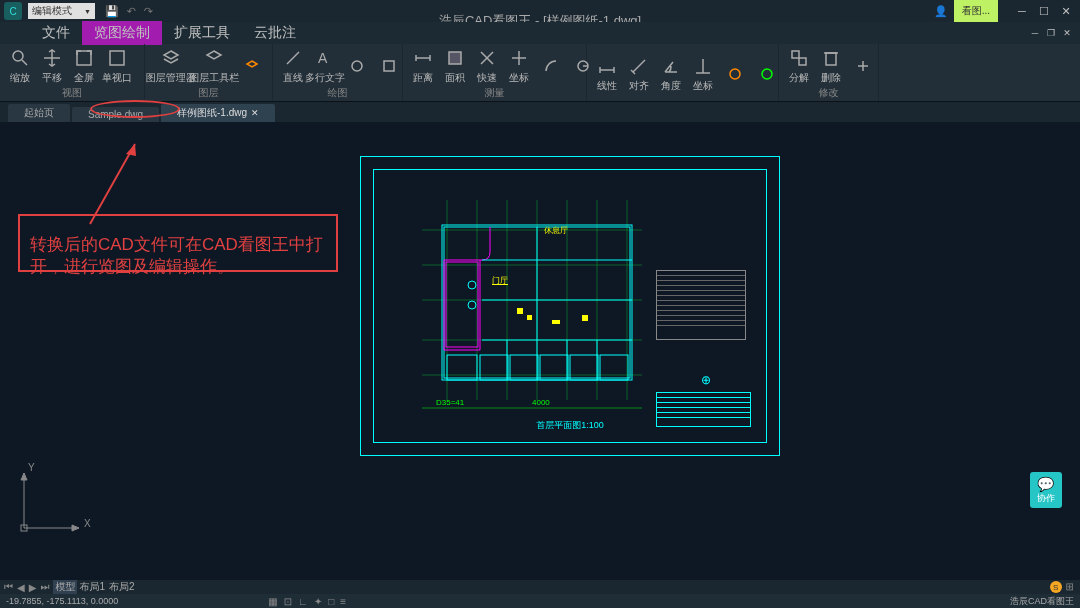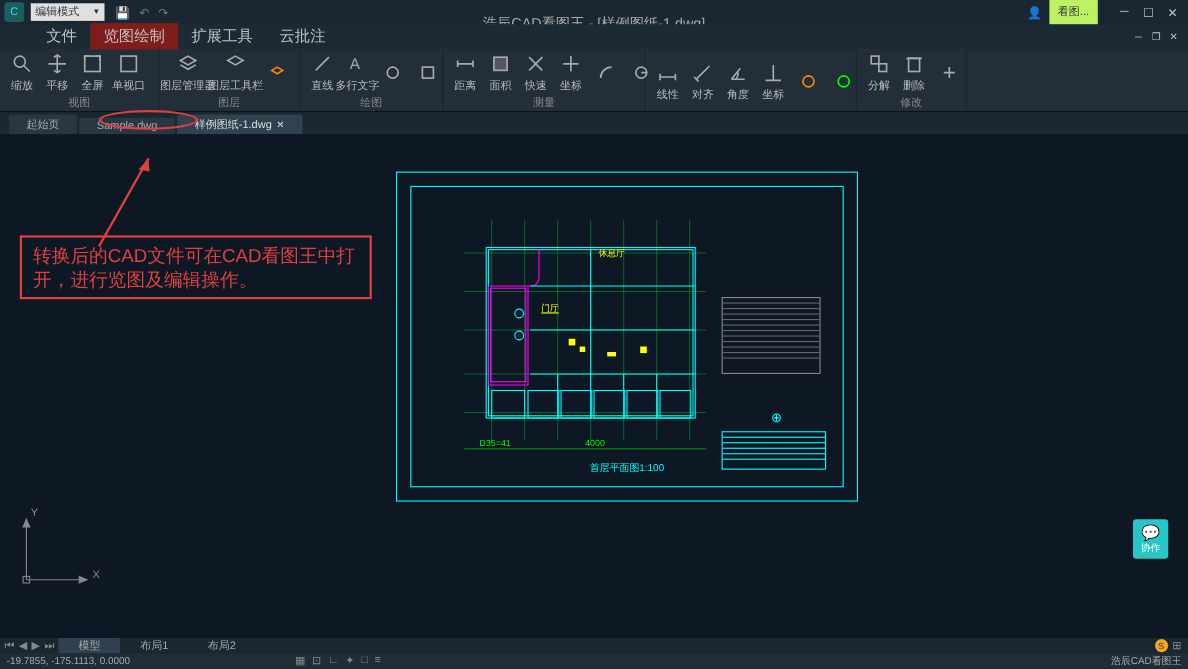--- a/index.html
+++ b/index.html
@@ -29,21 +29,21 @@
 .win-btns span { width: 20px; height: 16px; display: flex; align-items: center; justify-content: center; font-size: 11px; }
 
 .menubar {
   height: 22px; background: #1c2a33;
   display: flex; align-items: center;
   padding-left: 30px;
   gap: 0;
   position: relative;
 }
 .menubar .tab { padding: 3px 12px; font-size: 14px; cursor: pointer; }
-.menubar .tab.active { background: #7f1d1d; }
+.menubar .tab.active { background: #a21caf; }
 .menubar .right-controls { margin-left: auto; display: flex; gap: 2px; padding-right: 6px; }
 .menubar .right-controls span { width: 14px; font-size: 9px; text-align: center; }
 
 .ribbon {
   height: 58px; background: #222f38;
   display: flex; border-bottom: 1px solid #0a1218;
 }
 .ribbon-group { border-right: 1px solid #1a2730; position: relative; display: flex; flex-direction: column; }
 .ribbon-tools { flex: 1; display: flex; align-items: center; padding: 2px 6px 0 6px; gap: 4px; }
 .tool { display: flex; flex-direction: column; align-items: center; gap: 2px; cursor: pointer; min-width: 28px; }
@@ -102,21 +102,21 @@
 .schedule-row { height: 5px; border-bottom: 1px solid #666; }
 .title-block { position: absolute; right: 15px; bottom: 15px; width: 95px; height: 35px; border: 1px solid #0ff; }
 .title-block div { height: 5px; border-bottom: 1px solid #0ff; }
 .north { position: absolute; right: 55px; bottom: 55px; color: #0ff; font-size: 12px; }
 
 .callout {
   position: absolute;
   left: 18px; top: 92px;
   width: 320px; height: 58px;
   border: 2px solid #e04040;
-  padding: 6px 10px;
+  padding: 18px 10px;
   color: #e04040;
   font-size: 17px;
   line-height: 22px;
   background: rgba(0,0,0,0);
 }
 .arrow-svg { position: absolute; left: 80px; top: 12px; pointer-events: none; }
 
 .ucs { position: absolute; left: 14px; bottom: 40px; color: #888; font-size: 10px; }
 .ucs svg { stroke: #888; fill: #888; }
 
@@ -130,21 +130,21 @@
 }
 
 .bottom-tabs {
   position: absolute; left: 0; right: 0; bottom: 14px;
   height: 14px; background: #1a2730;
   display: flex; align-items: center;
   font-size: 10px;
   padding-left: 4px;
 }
 .bottom-tabs .nav { color: #888; margin-right: 4px; }
-.bottom-tabs .btab { padding: 0 18px; color: #aaa; cursor: pointer; }
+.bottom-tabs .btab { padding: 0 2px; color: #aaa; cursor: pointer; }
 .bottom-tabs .btab.active { background: #304050; }
 .bottom-tabs .right-icons { margin-left: auto; display: flex; gap: 4px; padding-right: 6px; }
 .bottom-tabs .circle-s { width: 12px; height: 12px; border-radius: 50%; background: #f5a623; color: #333; font-size: 8px; display: flex; align-items: center; justify-content: center; }
 
 .statusbar {
   position: absolute; left: 0; right: 0; bottom: 0;
   height: 14px; background: #1f2d37;
   display: flex; align-items: center;
   font-size: 9px; color: #aaa;
   padding: 0 6px;

